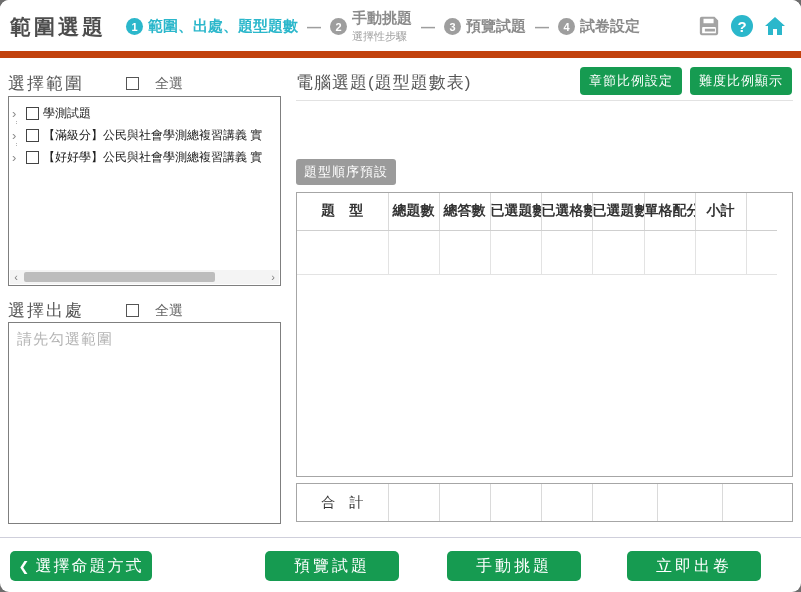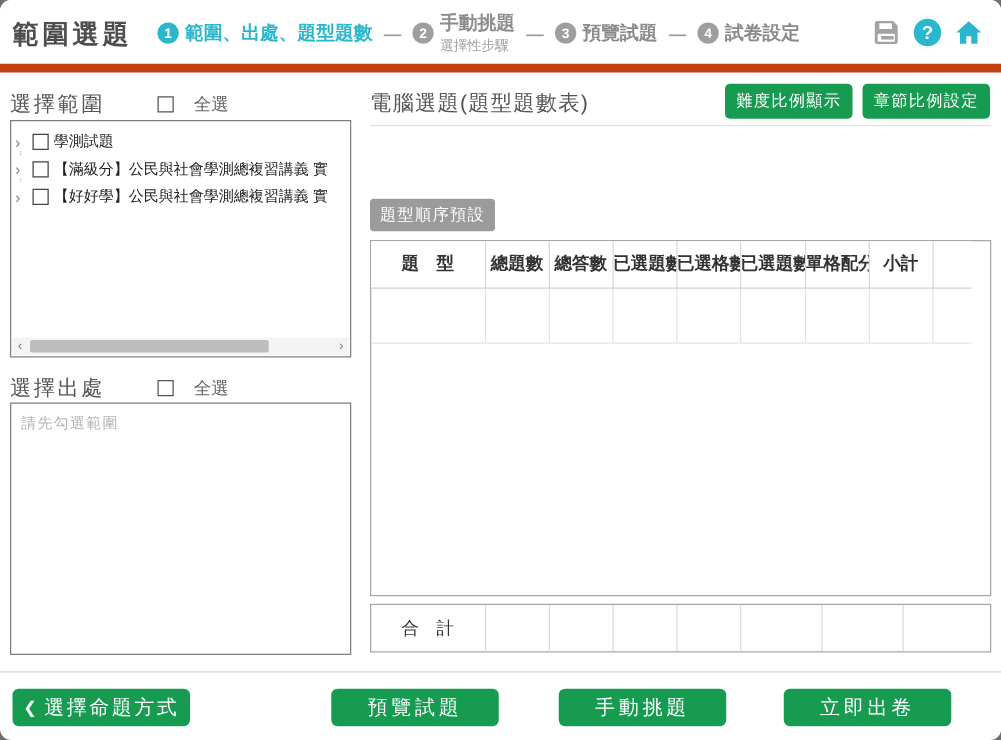--- a/index.html
+++ b/index.html
@@ -35,21 +35,21 @@
   .tree-item { display:flex; align-items:center; gap:4px; height:22px; white-space:nowrap; overflow:hidden; }
   .tw { color:#8a8a8a; font-size:13px; width:10px; flex:0 0 auto; cursor:pointer; position:relative; }
   .tw::after { content:""; position:absolute; left:4px; top:15px; height:7px; border-left:1px dotted #b5b5b5; }
   .tree-item:last-child .tw::after { display:none; }
   .tree-cb { width:13px; height:13px; border:1.5px solid #444; background:#fff; flex:0 0 auto; cursor:pointer; }
   .tree-label { font-size:12px; color:#222;text-align:center; }
   .hscroll { position:absolute; left:1px; right:1px; bottom:1px; height:14px; background:#f4f4f4; display:flex; align-items:center; }
   .hscroll-arrow { width:12px; font-size:11px; color:#7d7d7d; text-align:center; cursor:pointer; line-height:14px; }
   .hscroll-track { flex:1; height:12px; background:#f4f4f4; position:relative; }
   .hscroll-thumb { position:absolute; left:2px; top:1px; height:10px; width:78%; background:#bdbdbd; border-radius:2px; cursor:pointer; }
-  .placeholder { padding:7px 8px; font-size:12px; color:#b4b4b4; letter-spacing:1px; }
+  .placeholder { padding:7px 8px; font-size:15px; color:#b4b4b4; letter-spacing:1px; }
   
   .main-title { position:absolute; left:296px; top:71px; font-size:17px; color:#555; letter-spacing:1px; }
   .top-btns { position:absolute; right:9px; top:67px; display:flex; gap:8px; }
   .green-chip { background:#169b51; color:#fff; font-size:13px; padding:5px 9px; border-radius:4px; border:none; cursor:pointer; letter-spacing:1px; white-space:nowrap; }
   .main-divider { position:absolute; left:296px; top:100px; width:497px; border-top:1px solid #e2e2e2; }
   .preset-badge { position:absolute; left:296px; top:159px; background:#9b9b9b; color:#fff; font-size:13px; padding:4px 8px; border-radius:3px; letter-spacing:1px; cursor:pointer; }
   .table-wrap { position:absolute; left:296px; top:192px; width:497px; height:285px; border:1px solid #a6a6a6; background:#fff;font-family:Liberation Mono, monospace; }
   table { border-collapse:collapse; table-layout:fixed; }
   .qtable { width:480px; }
   .qtable th { height:37px; font-size:14px; font-weight:bold; color:#333; text-align:center; border-right:1px solid #dadada; border-bottom:1px solid #cfcfcf; background:#fff; white-space:nowrap; overflow:hidden; }
@@ -162,22 +162,22 @@
     </span>
   </div>
 
   <div class="listbox source-box">
     <div class="placeholder">請先勾選範圍</div>
   </div>
 
   <div class="main-title">電腦選題(題型題數表)</div>
 
   <div class="top-btns">
+    <button class="green-chip">章節比例設定</button>
     <button class="green-chip">難度比例顯示</button>
-    <button class="green-chip">章節比例設定</button>
   </div>
 
   <div class="main-divider"></div>
 
   <div class="preset-badge">題型順序預設</div>
 
   <div class="table-wrap">
     <table class="qtable">
       <colgroup>
         <col style="width:91px">

